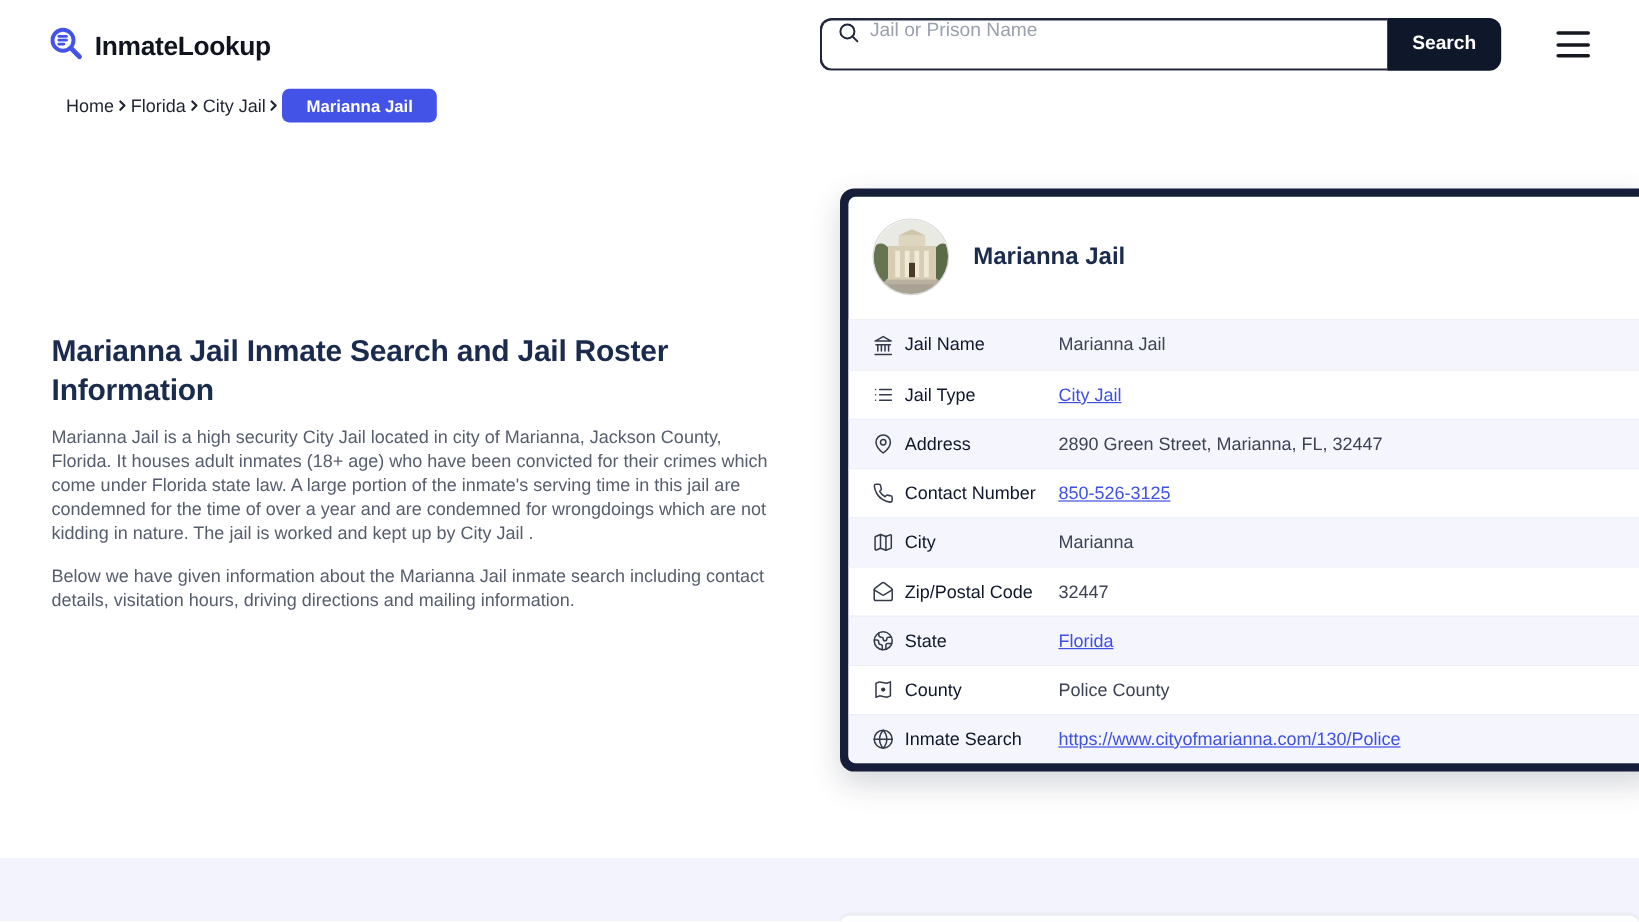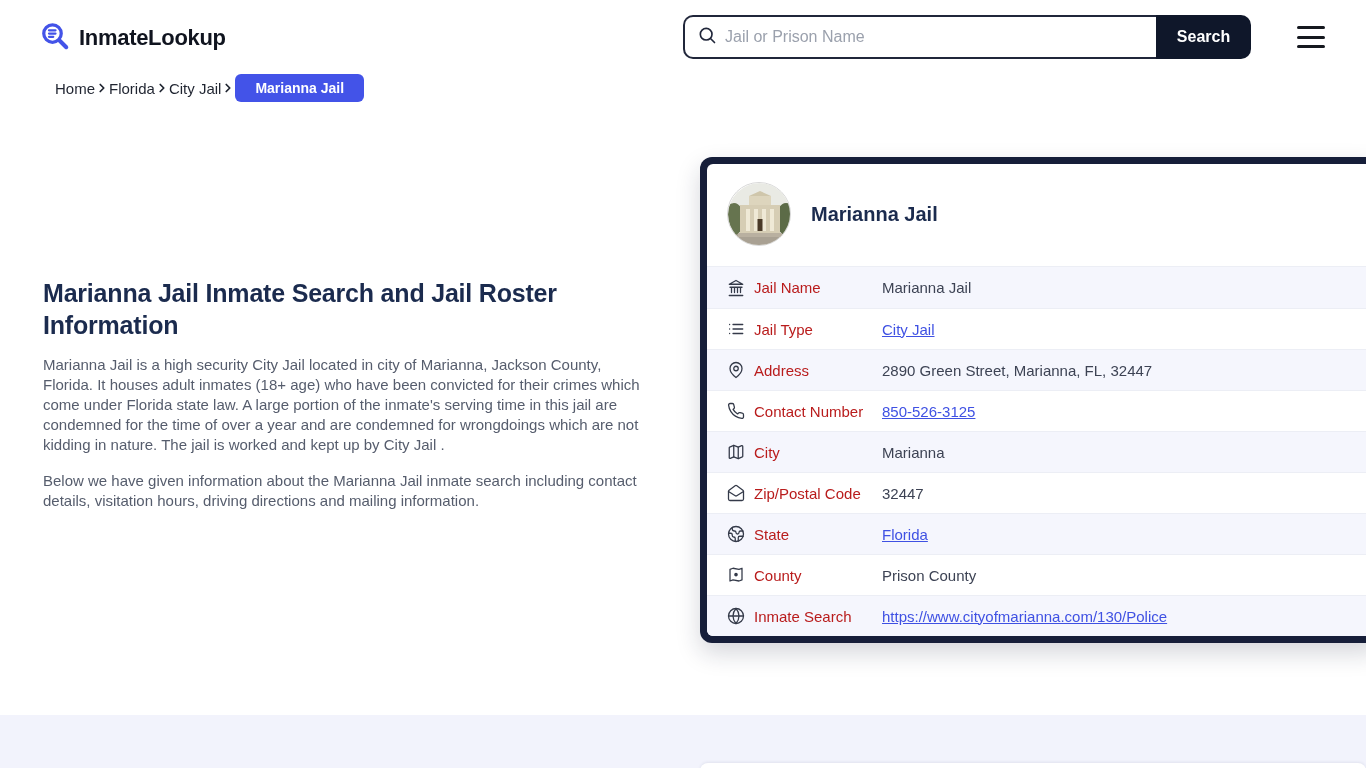--- a/index.html
+++ b/index.html
@@ -5,21 +5,21 @@
   * { margin:0; padding:0; box-sizing:border-box; }
   html,body { width:1366px; height:768px; }
   body { font-family:"Liberation Sans", sans-serif; background:#ffffff; }
   .viewport { position:relative; width:1366px; height:768px; overflow:hidden; background:#ffffff; }
 
   
   .logo { position:absolute; left:40px; top:21px; display:flex; align-items:center; gap:9px; cursor:pointer; }
   .logo-text { font-size:22px; font-weight:700; color:#10141f; letter-spacing:-0.3px; }
 
   .search-wrap { position:absolute; left:683px; top:15px; width:568px; height:44px; display:flex; }
-  .search-input-box { flex:1; display:flex; align-items:center; gap:8px; border:2px solid #20263a; border-right:none; border-radius:10px 0 0 10px; background:#fff; padding:0 12px; }
+  .search-input-box { flex:1; display:flex; align-items:flex-start; gap:8px; border:2px solid #20263a; border-right:none; border-radius:10px 0 0 10px; background:#fff; padding:0 12px; }
   .search-input { border:none; outline:none; flex:1; font-size:16px; color:#20263a; font-family:"Liberation Sans",sans-serif; background:transparent; }
   .search-input::placeholder { color:#9ba1ad; }
   .search-btn { width:95px; height:44px; background:#0f172a; color:#fff; font-weight:700; font-size:16px; border:none; border-radius:0 10px 10px 0; cursor:pointer; font-family:"Liberation Sans",sans-serif; }
 
   .hamburger { position:absolute; left:1297px; top:26px; width:28px; height:22px; display:flex; flex-direction:column; justify-content:space-between; cursor:pointer; }
   .hamburger span { display:block; height:3px; background:#15181f; border-radius:2px; }
 
   
   .breadcrumb { position:absolute; left:55px; top:74px; display:flex; align-items:center; font-size:15px; color:#1f2430; font-weight:500; }
   .crumb { cursor:pointer; }
@@ -37,21 +37,21 @@
   .card-header { display:flex; align-items:center; gap:20px; padding:18px 20px 20px 20px; }
   .card-photo { width:64px; height:64px; border-radius:50%; overflow:hidden; border:1px solid #d8d8d8; flex:0 0 auto; }
   .card-photo svg { display:block; }
   .card-title { font-size:20px; font-weight:700; color:#1b2b4e; }
 
   .card-rows { border-top:1px solid #eceef5; }
   .row { display:flex; align-items:center; height:41px; padding-left:20px; background:#ffffff; border-top:1px solid #eceef5; }
   .row:first-child { border-top:none; }
   .row.alt { background:#f5f6fd; }
   .cell-icon { width:27px; flex:0 0 auto; color:#343a49; display:flex; align-items:center; }
-  .cell-label { width:128px; flex:0 0 auto; font-size:15px; color:#b91c1c; }
+  .cell-label { width:128px; flex:0 0 auto; font-size:15px; color:#0f172a; }
   .cell-value { font-size:15px; color:#3d4354; white-space:nowrap; }
   a.cell-value { color:#3f51e3; text-decoration:underline; cursor:pointer; }
 
   
   .bottom-band { position:absolute; left:0; top:715px; width:1366px; height:53px; background:#f2f3fc; }
   .next-card-top { position:absolute; left:700px; top:763px; width:666px; height:8px; background:#ffffff; border-radius:10px 10px 0 0; box-shadow:0 -1px 3px rgba(30,40,80,0.08); }
 </style>
 </head>
 <body>
 
@@ -224,21 +224,21 @@
         </div>
 
         <div class="row">
           <span class="cell-icon">
             <svg width="18" height="18" viewBox="0 0 24 24" fill="none" stroke="currentColor" stroke-width="1.7" stroke-linecap="round" stroke-linejoin="round">
                 <path d="M4 4.5 8 3l8 1.5L20 3v15.5L16 20l-8-1.5L4 20Z"></path>
                 <circle cx="12" cy="11.5" r="2.4" fill="currentColor" stroke="none"></circle>
               </svg>
           </span>
           <span class="cell-label">County</span>
-          <span class="cell-value">Prison County</span>
+          <span class="cell-value">Police County</span>
         </div>
 
         <div class="row alt">
           <span class="cell-icon">
             <svg width="18" height="18" viewBox="0 0 24 24" fill="none" stroke="currentColor" stroke-width="1.7" stroke-linecap="round" stroke-linejoin="round">
                 <circle cx="12" cy="12" r="10"></circle>
                 <path d="M2 12h20"></path>
                 <path d="M12 2a15.3 15.3 0 0 1 4 10 15.3 15.3 0 0 1-4 10 15.3 15.3 0 0 1-4-10 15.3 15.3 0 0 1 4-10Z"></path>
               </svg>
           </span>

